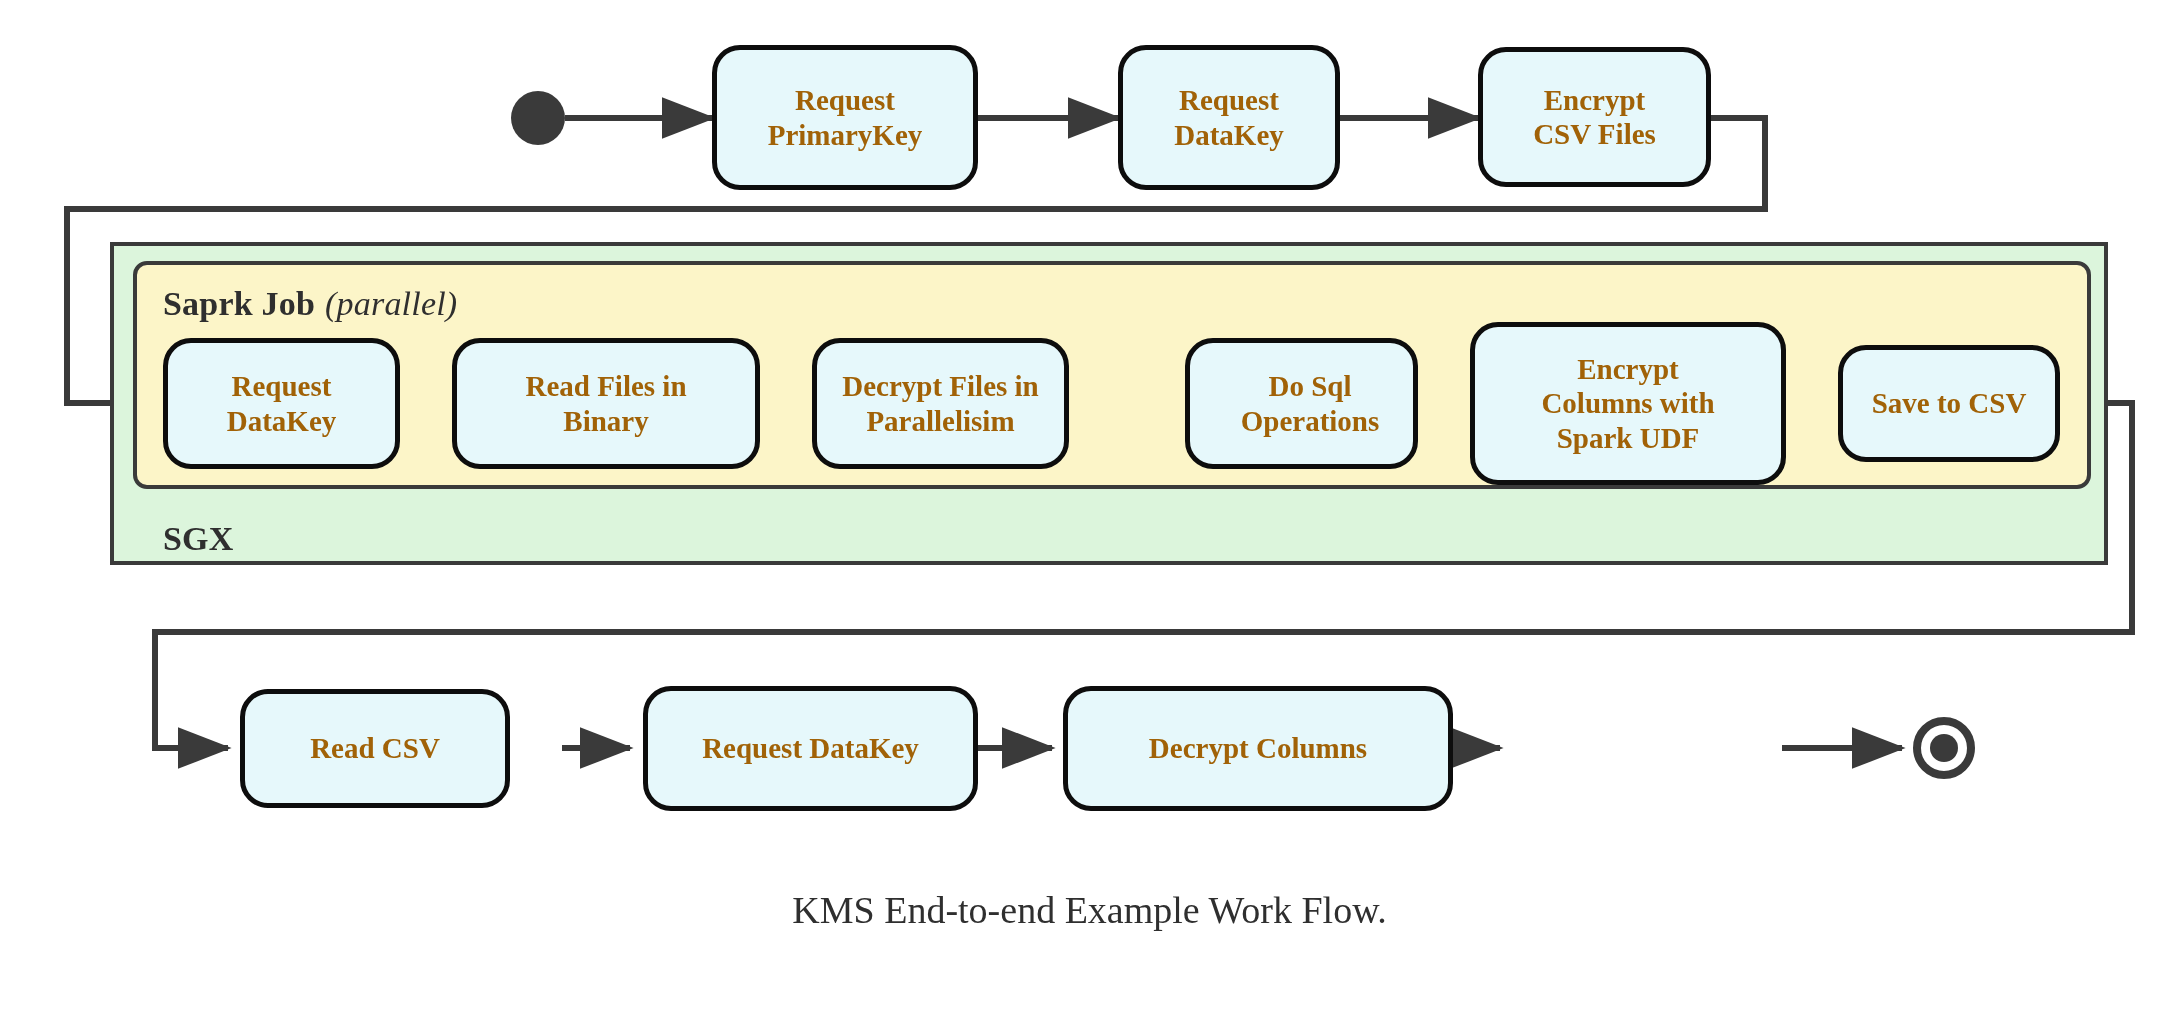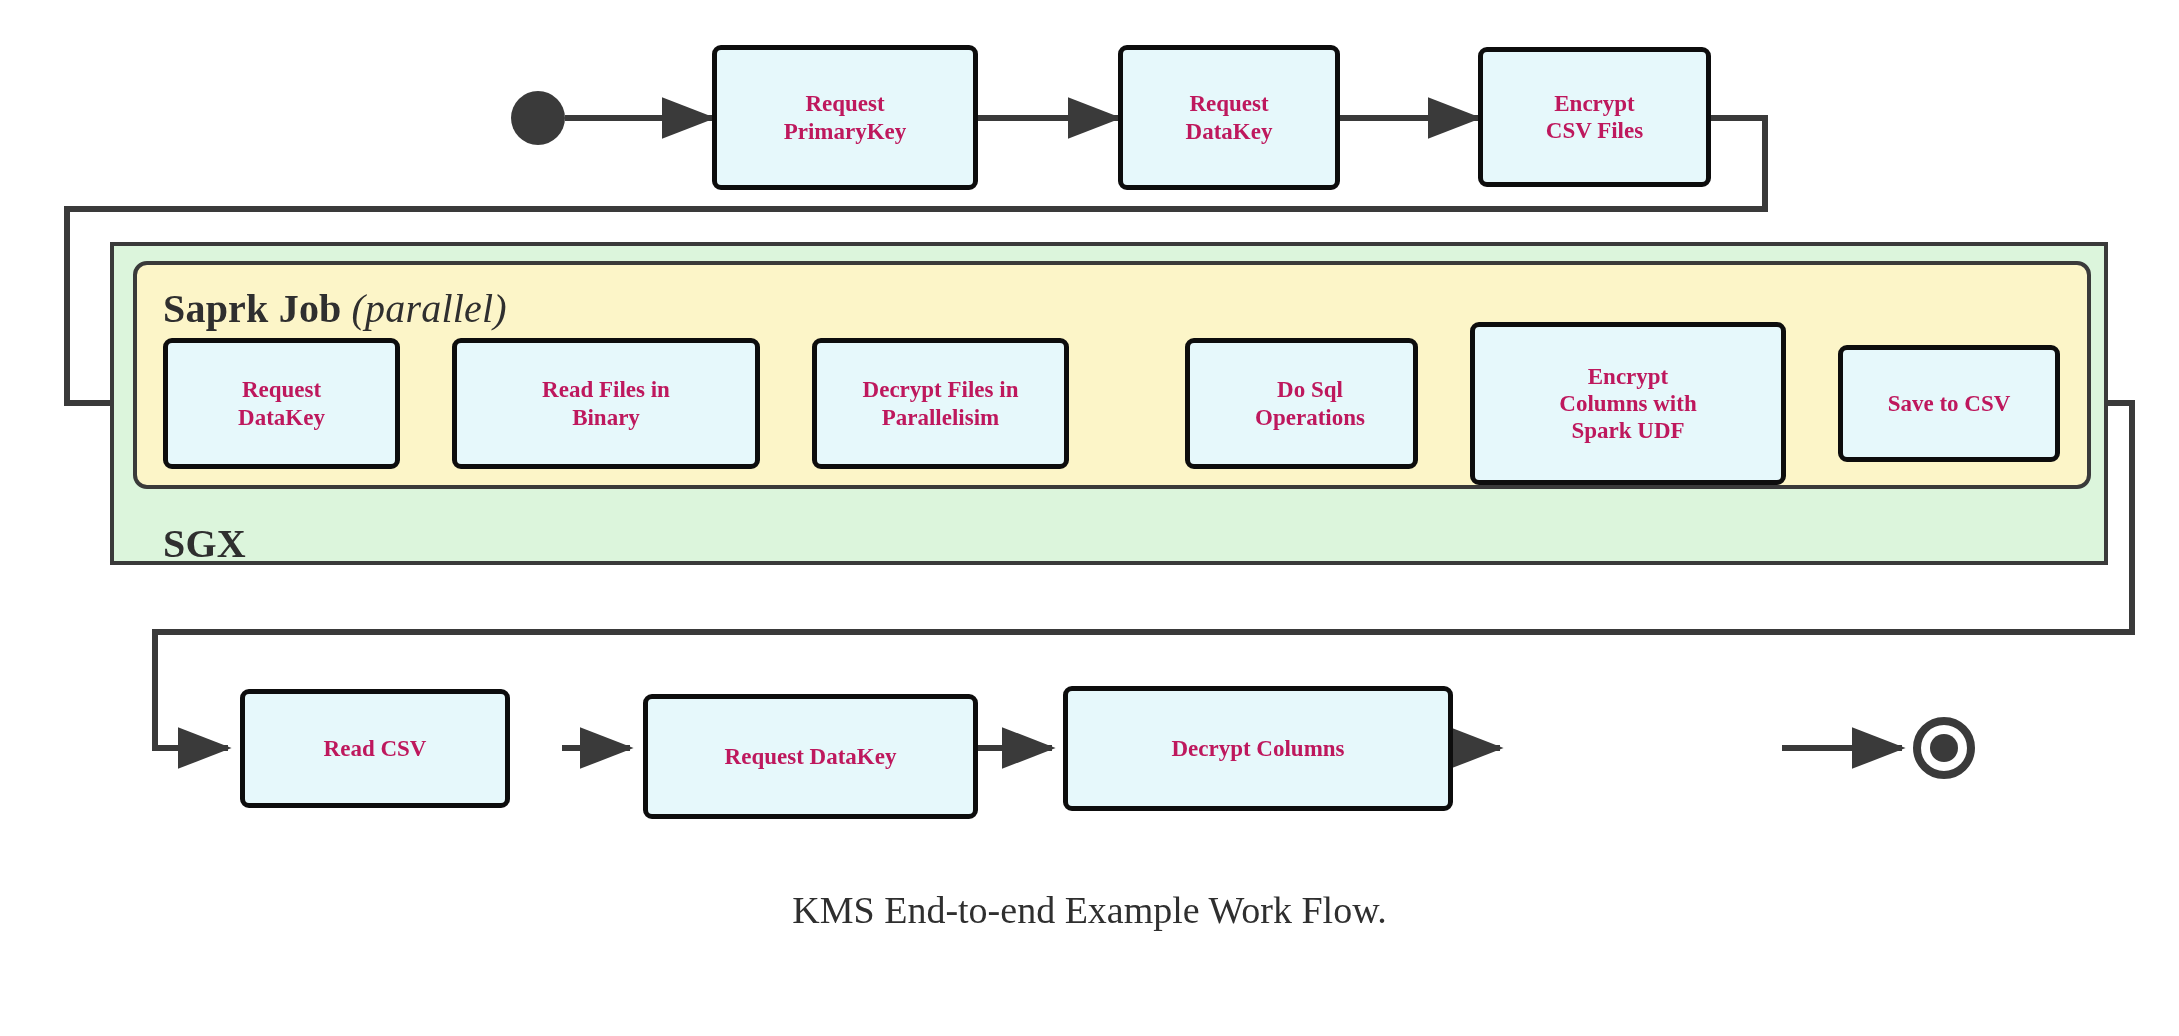--- a/index.html
+++ b/index.html
@@ -47,21 +47,21 @@
     top: 261px;
     width: 1958px;
     height: 228px;
     background: #fcf5c8;
     border: 4px solid #3a3a3a;
     border-radius: 14px;
   }
   .container-label {
     position: absolute;
     font-weight: bold;
-    font-size: 40px;
+    font-size: 34px;
     letter-spacing: 0.2px;
     white-space: nowrap;
     color: #2f2f2f;
     z-index: 4;
   }
   #spark-label {
     left: 163px;
     top: 285px;
   }
   #spark-label .paren-italic {
@@ -71,29 +71,29 @@
   #sgx-label {
     left: 163px;
     top: 520px;
   }
   
   .node {
     position: absolute;
     box-sizing: border-box;
     background: #e6f8fb;
     border: 5px solid #0d0d0d;
-    border-radius: 9px;
+    border-radius: 28px;
     display: flex;
     align-items: center;
     justify-content: center;
     text-align: center;
     font-weight: bold;
-    font-size: 23px;
+    font-size: 29px;
     line-height: 1.18;
-    color: #be185d;
+    color: #a16207;
     z-index: 3;
     padding: 2px 8px;
   }
   .node span { display: block; }
   
   .start-node {
     position: absolute;
     width: 54px;
     height: 54px;
     border-radius: 50%;
@@ -241,21 +241,21 @@
       <span>Save to CSV</span>
     </div>
   </div>
 
   <div class="node" style="left:240px; top:689px; width:270px; height:119px;">
     <div>
       <span>Read CSV</span>
     </div>
   </div>
 
-  <div class="node" style="left:643px; top:686px; width:335px; height:125px;margin-top:8px;">
+  <div class="node" style="left:643px; top:686px; width:335px; height:125px;">
     <div>
       <span>Request DataKey</span>
     </div>
   </div>
 
   <div class="node" style="left:1063px; top:686px; width:390px; height:125px;">
     <div>
       <span>Decrypt Columns</span>
     </div>
   </div>

